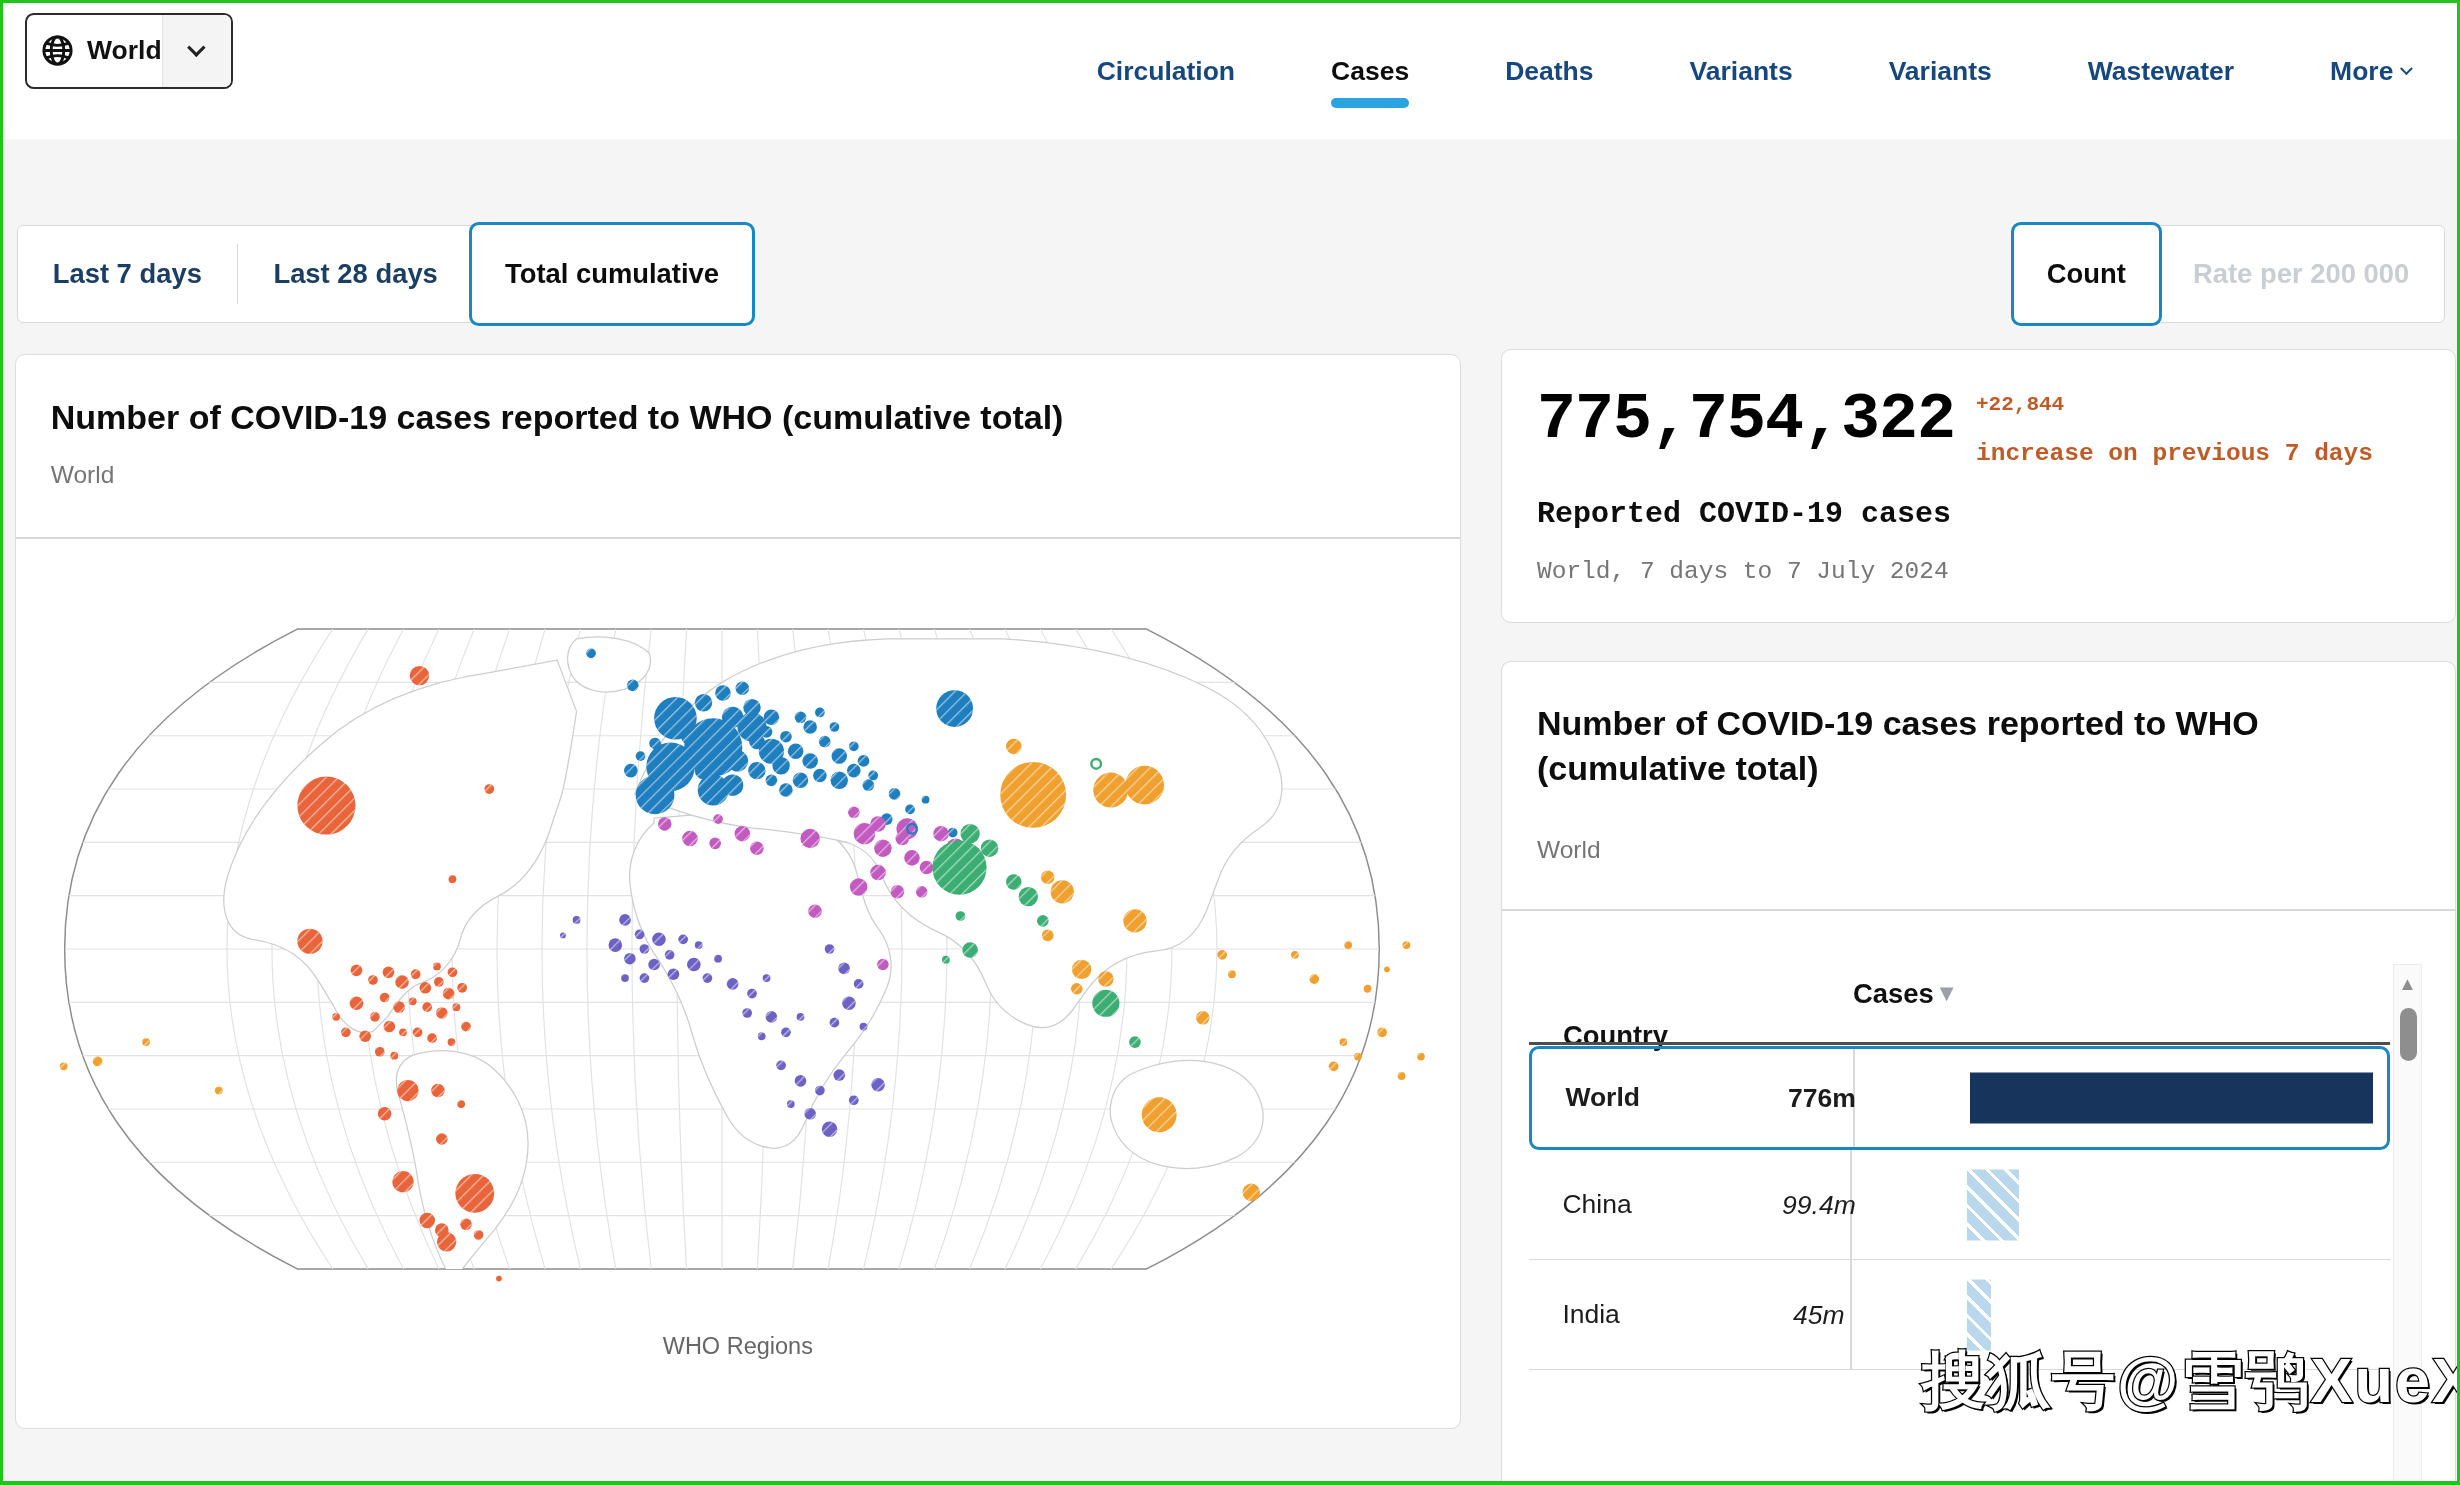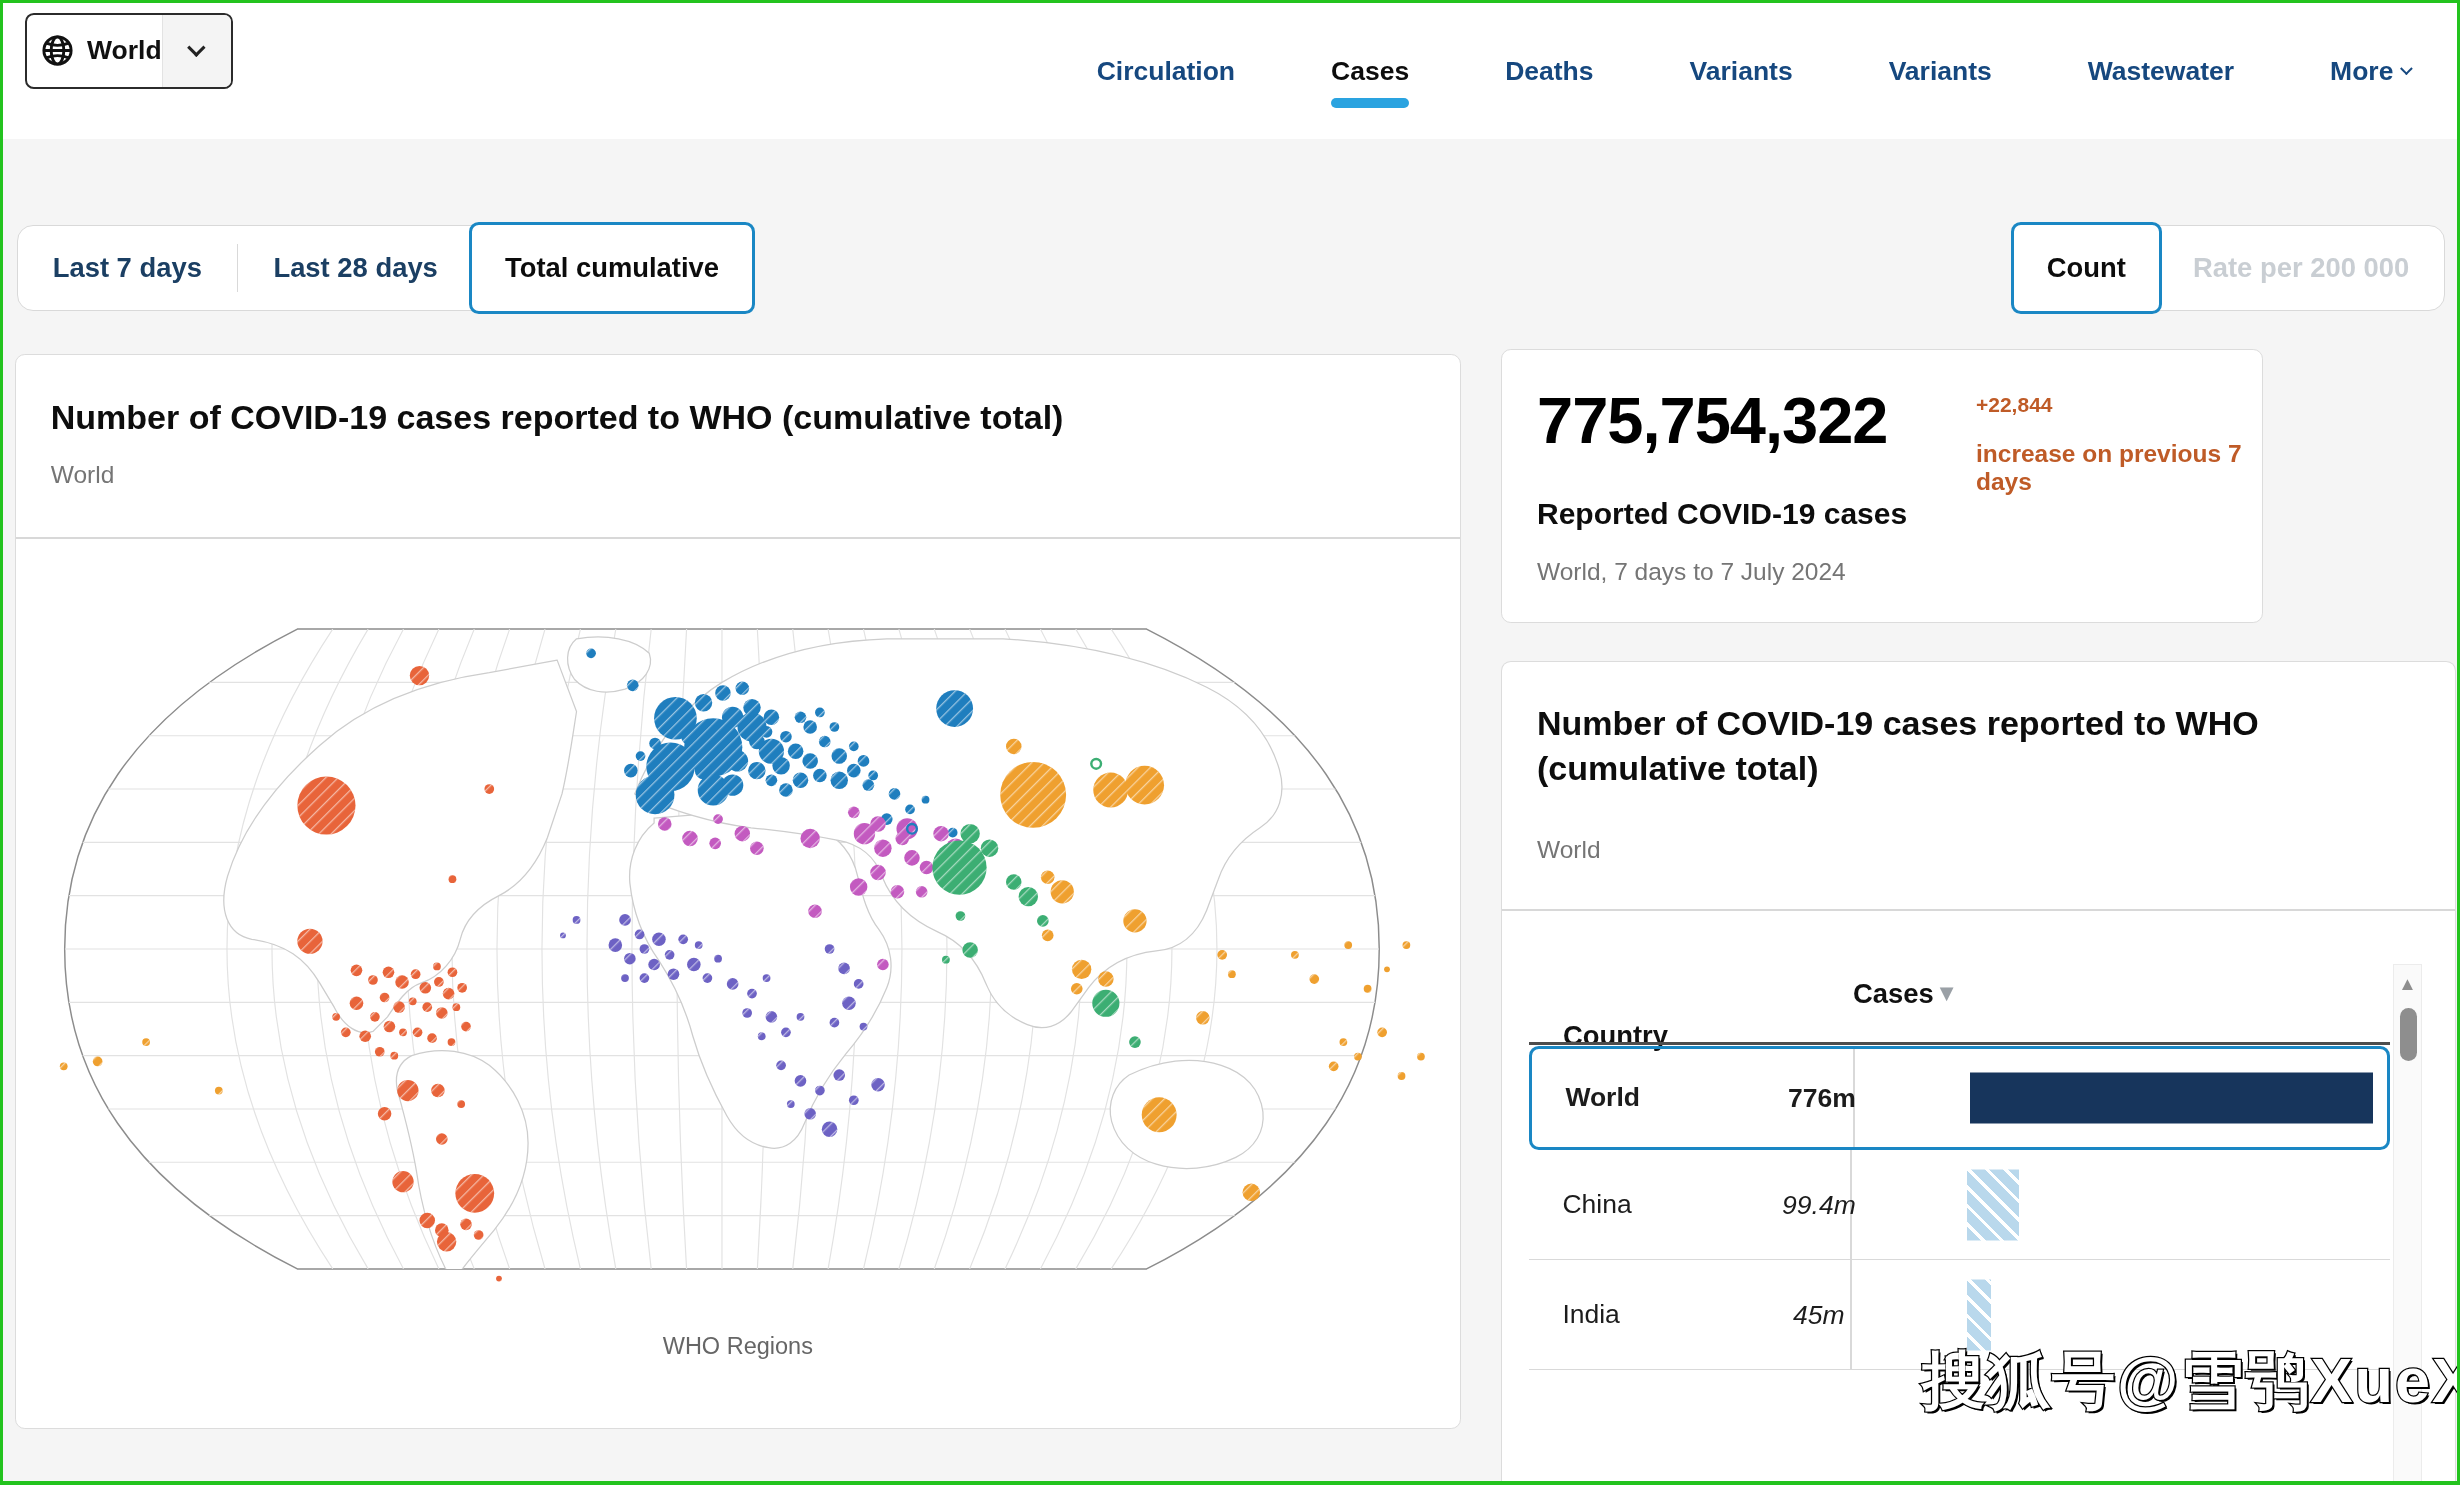--- a/index.html
+++ b/index.html
@@ -29,36 +29,36 @@
     position:absolute;right:44px;top:0;height:136px;
     display:flex;align-items:center;gap:92px;
   }
   .nav-item{position:relative;font-size:26.5px;font-weight:bold;color:#16487f;cursor:pointer;display:flex;align-items:center;gap:8.8px;padding:5.9px 2px;}
   .nav-item.active{color:#0d0d0d;}
   .nav-item.active::after{
     content:"";position:absolute;left:2px;right:2px;bottom:-15.7px;height:9.8px;border-radius:5.9px;background:#2aa3e0;
   }
   
   .tab-group{
-    position:absolute;display:flex;align-items:stretch;height:86px;
-    background:#fff;border:1.5px solid #d9d9d9;border-radius:16px;
+    position:absolute;display:flex;align-items:stretch;height:98px;
+    background:#fff;border:1.5px solid #d9d9d9;border-radius:6px;
   }
   .tab-group.time{left:13.7px;top:222px;}
   .tab-group.metric{right:11.8px;top:222px;}
   .tg-tab{display:flex;align-items:center;padding:0 35px;font-size:27.4px;font-weight:bold;color:#1b3f63;cursor:pointer;white-space:nowrap;}
   .tg-tab.selected{
     border:3.4px solid #1a87c4;border-radius:9.8px;background:#fff;color:#0c0c0c;
     margin:-3.9px;padding:16px 33px;position:relative;z-index:2;
   }
   .tg-tab.dim{color:#c9ced3;}
   .tg-div{width:1.5px;background:#d9d9d9;margin:17.6px 0;}
   
   .card{position:absolute;background:#fff;border:1.5px solid #dcdcdc;border-radius:9.8px;}
   .card.map-card{left:11.8px;top:351px;width:1446px;height:1075px;}
-  .card.stats-card{left:1498px;top:346px;width:762px;height:274px;}
+  .card.stats-card{left:1498px;top:346px;width:955px;height:274px;font-family:Liberation Mono, monospace;}
   .card.table-card{left:1498px;top:658px;width:955px;height:882px;border-bottom:none;border-radius:9.8px 9.8px 0 0;}
   .map-title{position:absolute;left:35px;top:43px;font-size:34px;font-weight:bold;color:#0d0d0d;}
   .map-sub{position:absolute;left:35px;top:106px;font-size:24.5px;color:#757575;}
   .map-divider{position:absolute;left:0;right:0;top:182px;height:1.5px;background:#d8d8d8;}
   .map-svg{position:absolute;left:17.6px;top:245px;}
   .map-footer{position:absolute;left:0;right:0;top:978px;text-align:center;font-size:23.5px;color:#666;}
   
   .big-number{position:absolute;left:35px;top:33px;font-size:65px;font-weight:bold;letter-spacing:-1px;color:#000;}
   .delta{position:absolute;left:474px;top:43px;font-size:21px;font-weight:bold;color:#bf5b27;}
   .delta-cap{position:absolute;left:474px;top:90px;font-size:24.5px;font-weight:bold;color:#bf5b27;}

